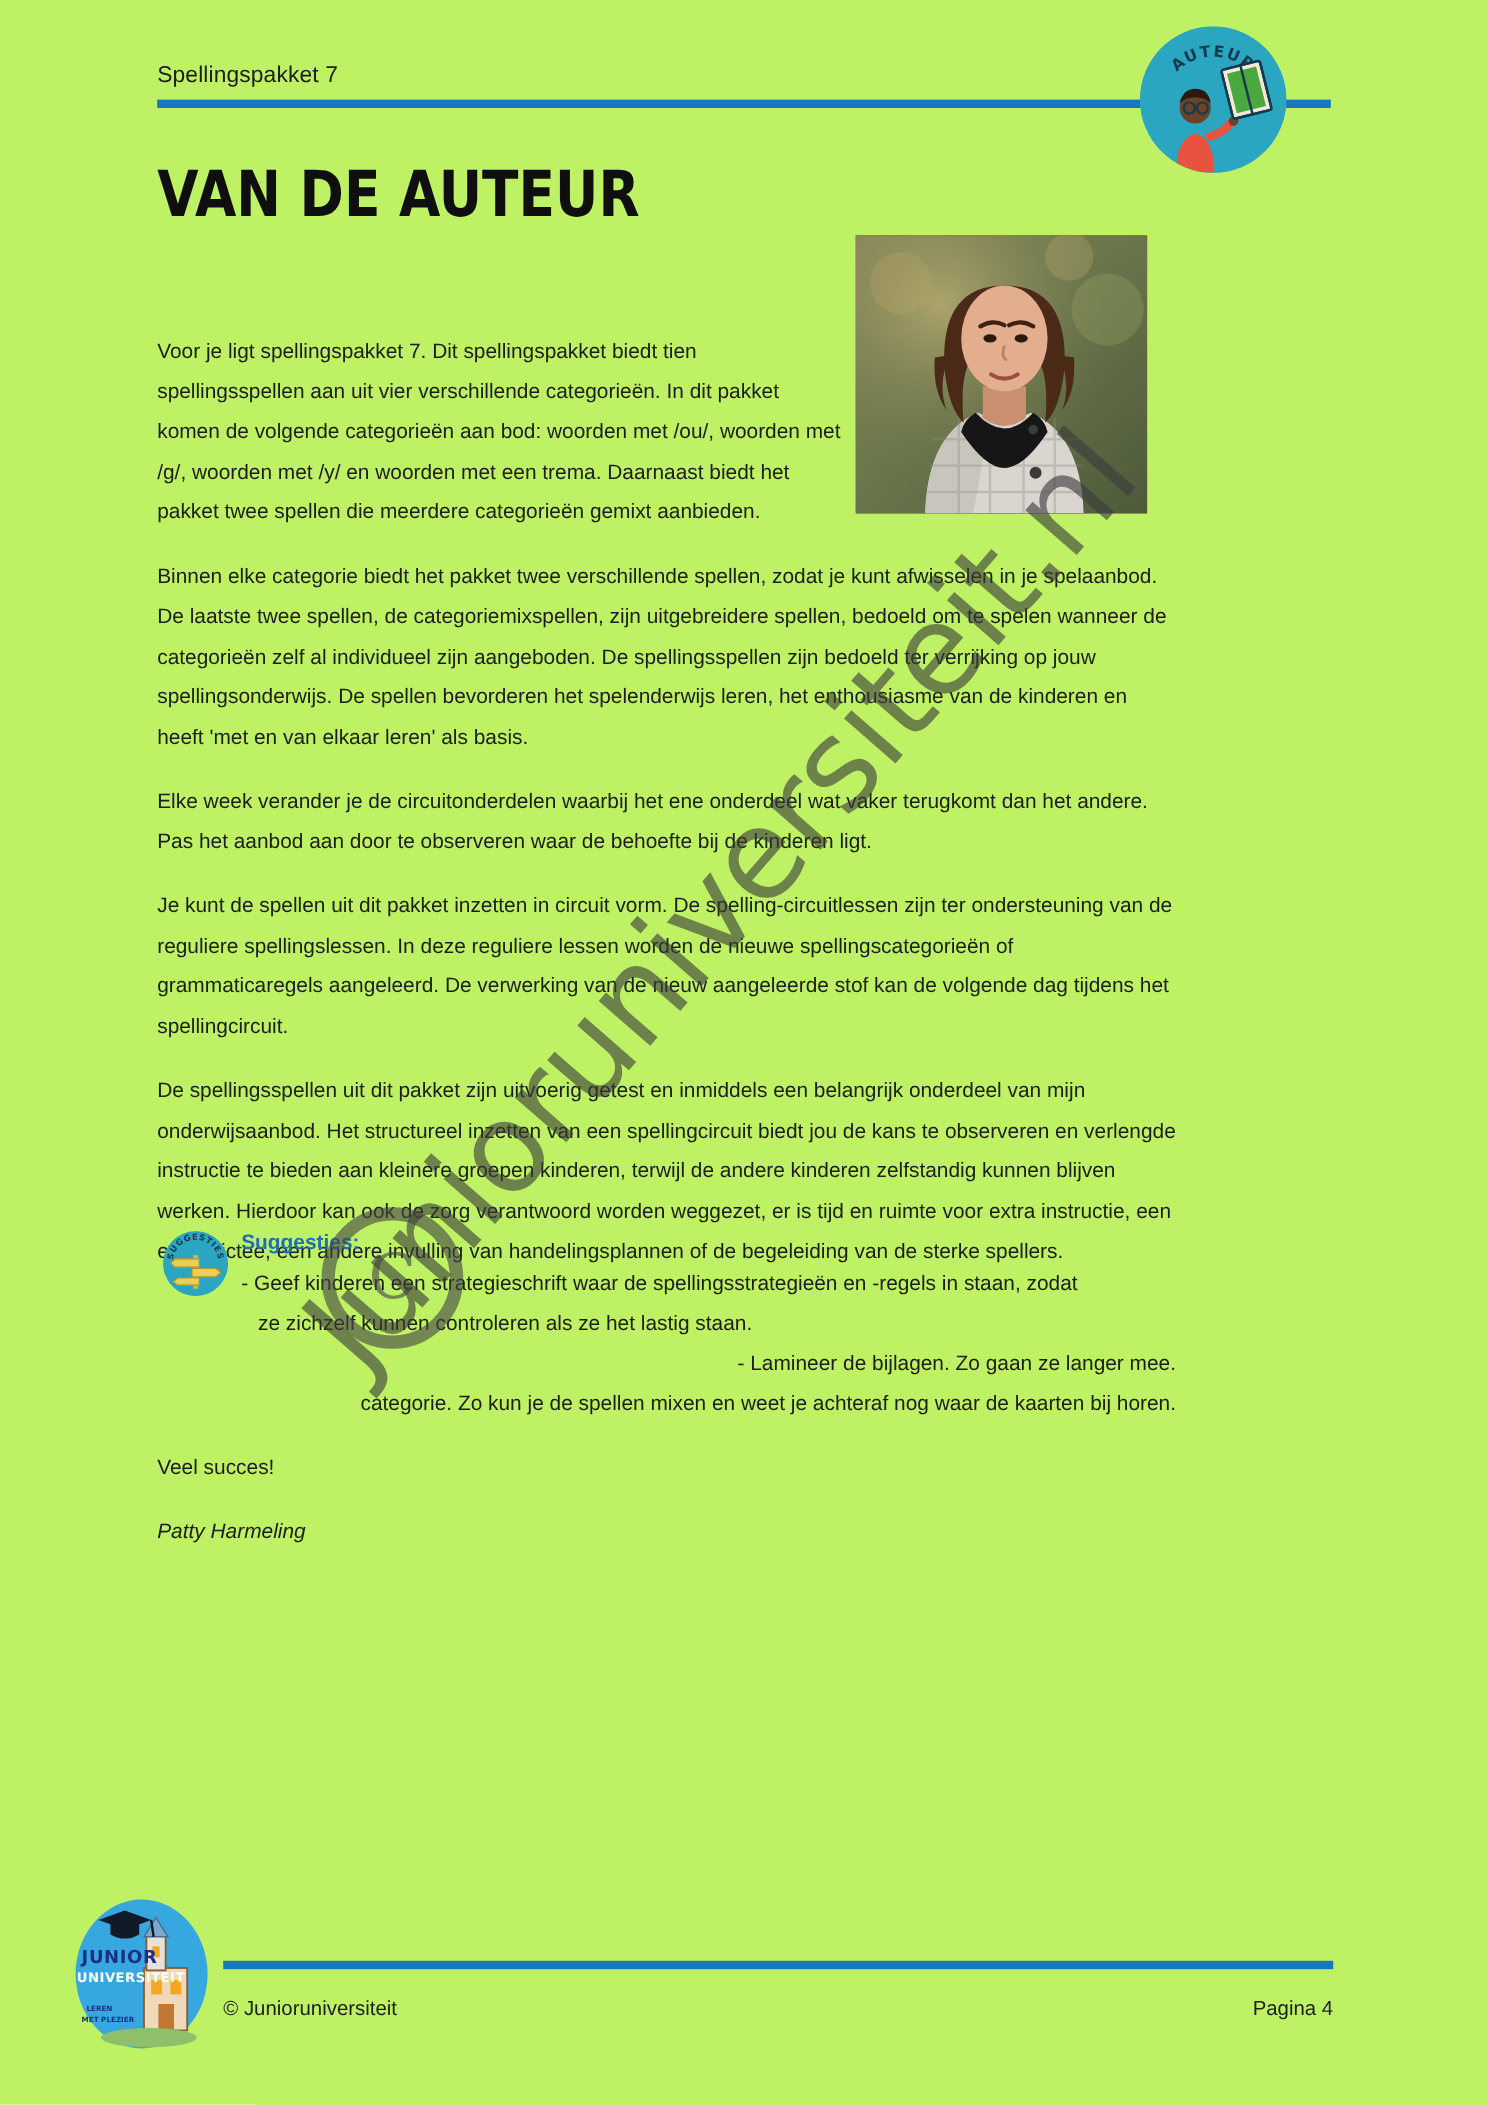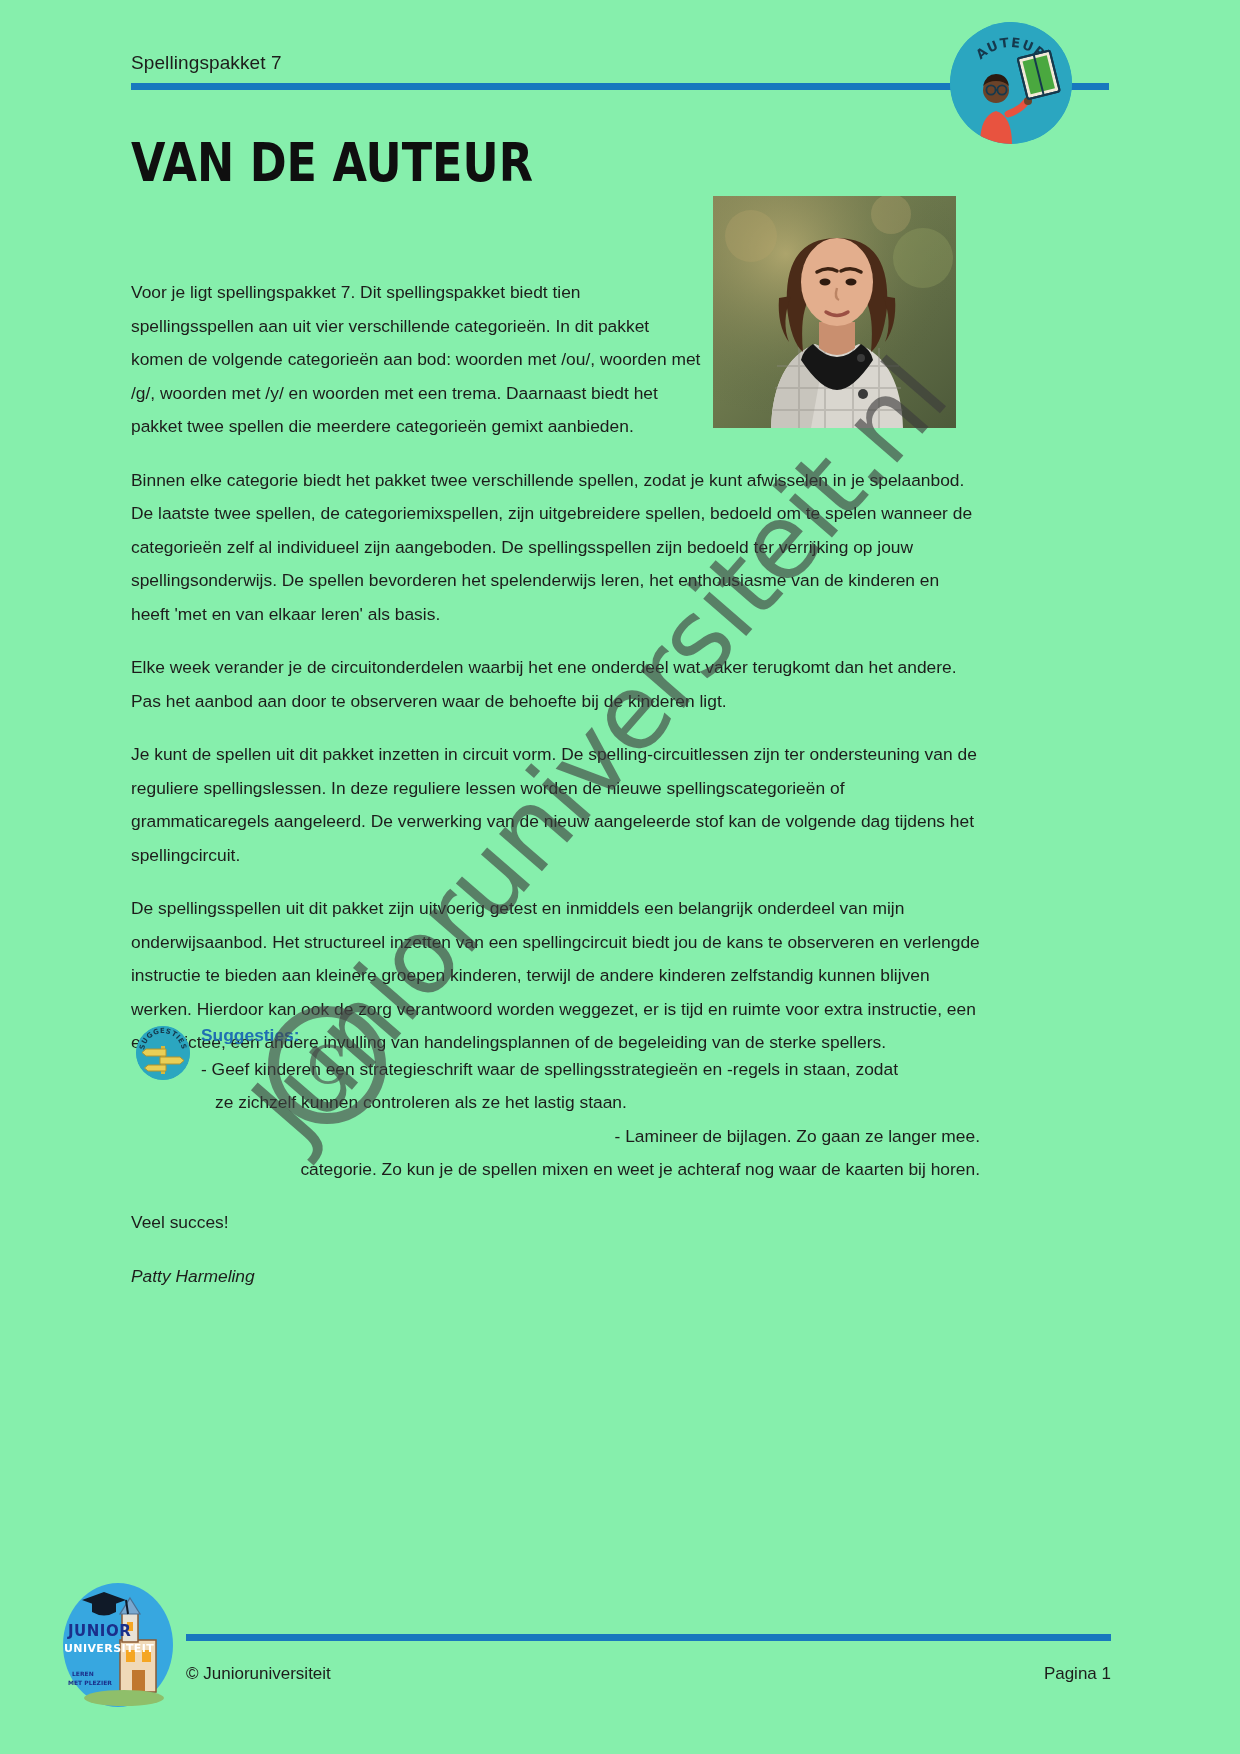--- a/index.html
+++ b/index.html
@@ -13,21 +13,21 @@
     height: 1754px;
     position: relative;
     overflow: hidden;
     font-family: "Liberation Sans", sans-serif;
     color: #1a1a1a;
   }
 
   .page {
     position: absolute;
     inset: 0;
-    background: #86efac;
+    background: #bef264;
   }
 
   
   .header {
     position: absolute;
     left: 131px;
     top: 52px;
     width: 978px;
   }
   .header-title {
@@ -418,16 +418,16 @@
       <text x="4" y="70" font-family="DejaVu Sans, sans-serif" font-size="11" font-weight="700" fill="#ffffff" letter-spacing="0.4">UNIVERSITEIT</text>
       <text x="12" y="94" font-family="DejaVu Sans, sans-serif" font-size="6" font-weight="700" fill="#1b2f8a">LEREN</text>
       <text x="8" y="103" font-family="DejaVu Sans, sans-serif" font-size="6" font-weight="700" fill="#1b2f8a">MET PLEZIER</text>
     </svg>
   </div>
 
   <div class="footer-rule"></div>
 
   <div class="footer-row">
     <div class="footer-copy">© Junioruniversiteit</div>
-    <div class="footer-page">Pagina 1</div>
+    <div class="footer-page">Pagina 4</div>
   </div>
 
 </div>
 
 </body></html>

